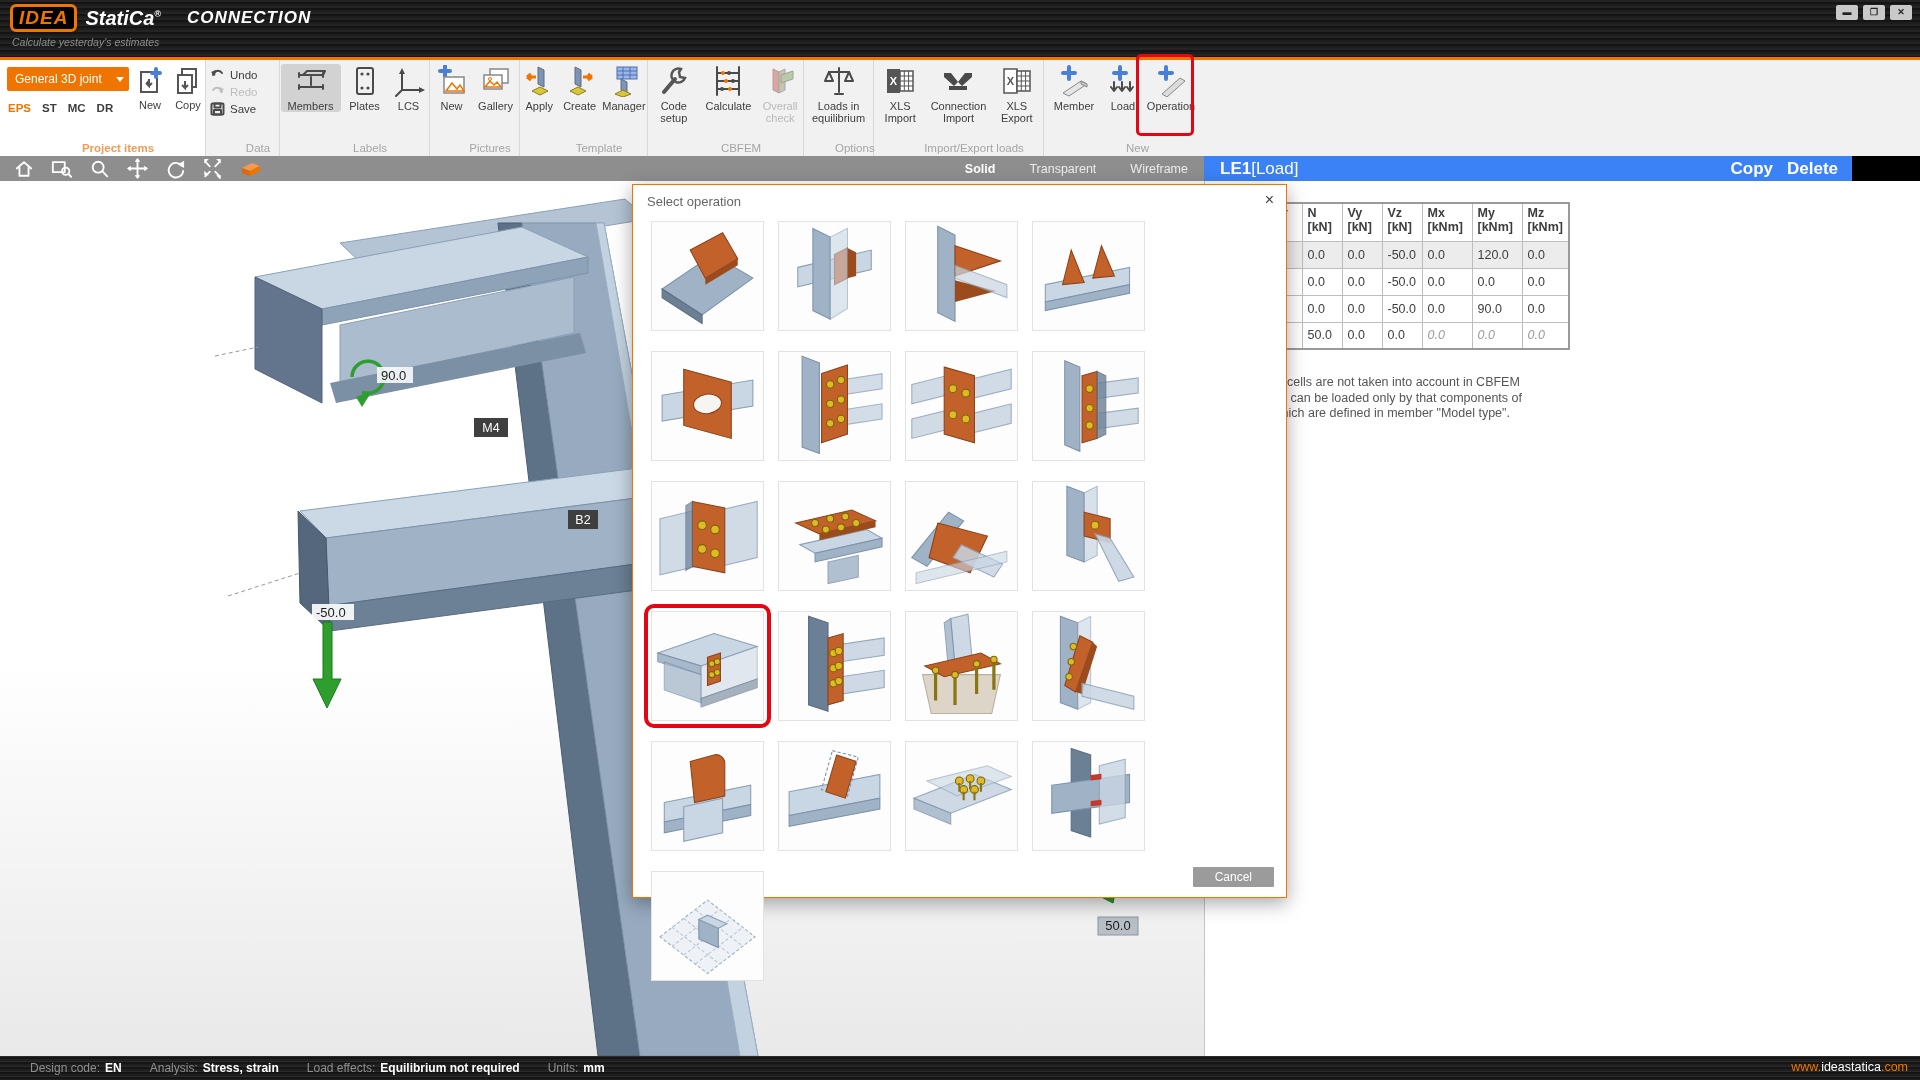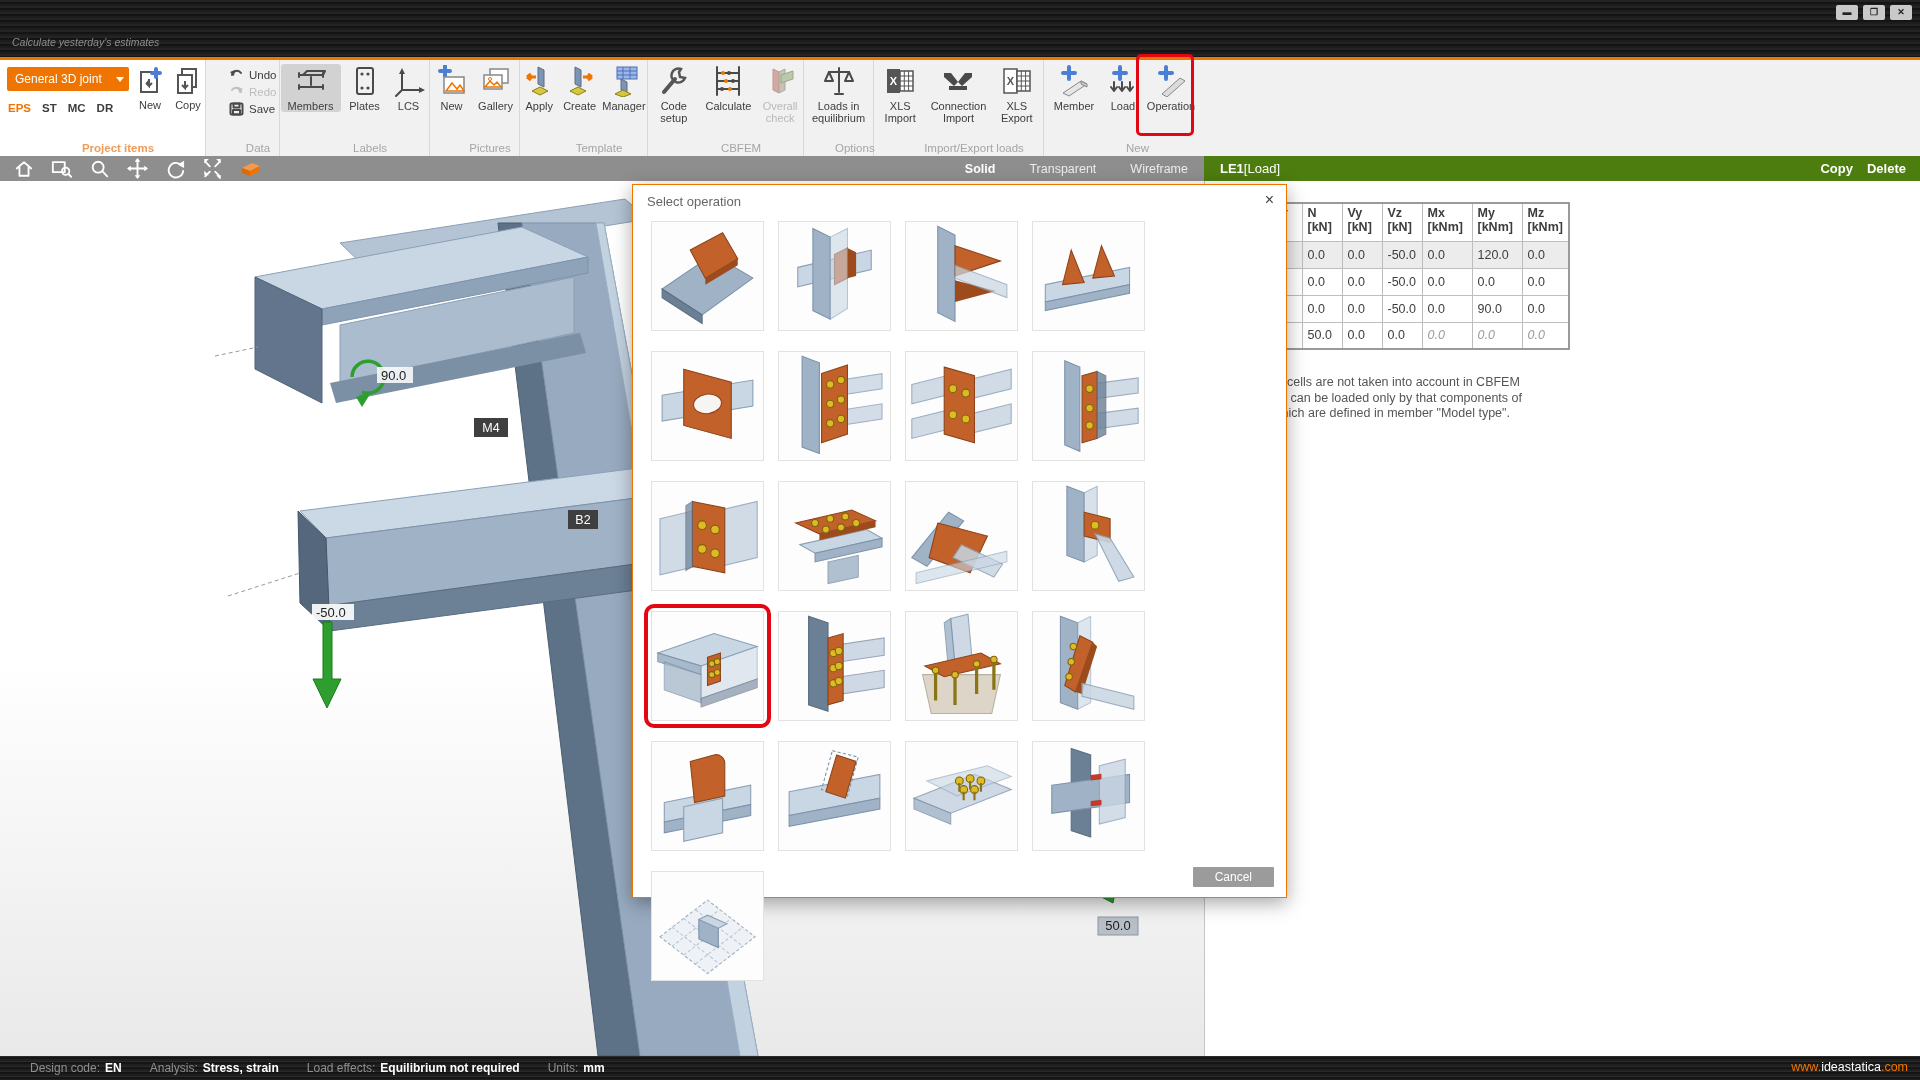--- a/index.html
+++ b/index.html
@@ -39,43 +39,43 @@
   #grp-project { left:0; width:206px; background:#fff; }
   #grp-project .glabel { color:#f09b57; font-weight:bold; }
   #joint-dd { position:absolute; left:7px; top:7px; width:122px; height:24px; background:#ef7400; color:#fff;
     font-size:12px; line-height:24px; padding-left:8px; border-radius:2px; }
   #joint-dd .caret { position:absolute; right:5px; top:10px; width:0; height:0; border-left:4px solid transparent;
     border-right:4px solid transparent; border-top:5px solid #fff; }
   #modes { position:absolute; left:8px; top:42px; display:flex; gap:11px; font-size:11.5px; color:#3d3d3d; font-weight:bold; }
   #modes .m0 { color:#ef7400; }
   #grp-project .pair { position:absolute; left:133px; top:5px; display:flex; gap:4px; }
   #grp-data { left:206px; width:74px; }
-  .srow { display:flex; align-items:center; gap:5px; font-size:11.5px; color:#3d3d3d; height:17px; padding-left:23px; }
+  .srow { display:flex; align-items:center; gap:5px; font-size:11.5px; color:#3d3d3d; height:17px; padding-left:4px; }
   .srow.dis { color:#bdbdbd; }
   #grp-labels { left:280px; width:150px; }
   #grp-pictures { left:430px; width:90px; }
   #grp-template { left:520px; width:128px; }
   #grp-cbfem { left:648px; width:156px; }
   #grp-options { left:804px; width:70px; }
   #grp-options .rbtn { width:66px; }
   #grp-ie { left:874px; width:170px; }
   #grp-ie .rbtn { width:54px; }
   #grp-ie .rbtn.wide { width:62px; }
   #grp-new { left:1044px; width:156px; }
   #grp-new .rbtn { width:50px; }
   #red-op-box { position:absolute; left:1136px; top:54px; width:58px; height:82px; border:3px solid #e30613; border-radius:5px; z-index:30; pointer-events:none; }
 
   
   #vbar { position:absolute; left:0; top:156px; width:1204px; height:25px; background:#8e8e8e; display:flex; align-items:center; }
   #vbar .vicons { display:flex; gap:17px; margin-left:14px; align-items:center; }
   #vbar .spacer { flex:1; }
   #vmodes { display:flex; gap:34px; margin-right:16px; color:#ececec; font-size:12.5px; }
   #vmodes .active { font-weight:bold; color:#fff; }
-  #lebar { position:absolute; left:1204px; top:156px; width:716px; height:25px; background:#4d7c0f; color:#fff;
-    font-size:13px; display:flex; align-items:center; }
+  #lebar { position:absolute; left:1204px; top:156px; width:648px; height:25px; background:#3b82f6; color:#fff;
+    font-size:17px; display:flex; align-items:center; }
   #lebar .le-name { font-weight:bold; margin-left:16px; }
   #lebar .le-type { margin-left:0; }
   #lebar .spacer { flex:1; }
   #lebar .act { font-weight:bold; margin-right:14px; }
 
   
   #viewport { position:absolute; left:0; top:181px; width:1204px; height:875px; background:linear-gradient(#ffffff 55%,#e9e9e9); }
   #vdivider { position:absolute; left:1204px; top:181px; width:1px; height:875px; background:#c4c4c4; }
   #panel { position:absolute; left:1205px; top:181px; width:715px; height:875px; background:#fff; }
   
@@ -118,20 +118,25 @@
   .orn2{fill:#9c4c1c;} .blt{fill:#e0ba22;stroke:#7a6510;stroke-width:1;}
   .ic{stroke:#4a4a4a;fill:none;stroke-width:2;stroke-linecap:round;stroke-linejoin:round;}
   .icf{fill:#4a4a4a;} .icg{stroke:#bfbfbf;fill:none;stroke-width:2;stroke-linecap:round;}
   .bplus{stroke:#4a7fd4;stroke-width:4;stroke-linecap:round;} 
   .wic{stroke:#fff;fill:none;stroke-width:2;stroke-linecap:round;stroke-linejoin:round;}
 </style>
 </head>
 <body>
 
 <div id="header">
+  <div id="logo-row">
+    <span id="idea-box">IDEA</span>
+    <span id="statica"><span>StatiCa</span><sup>®</sup></span>
+    <span id="product">CONNECTION</span>
+  </div>
   <div id="tagline">Calculate yesterday's estimates</div>
   <div id="winbtns">
     <div class="winbtn">▬</div>
     <div class="winbtn">❐</div>
     <div class="winbtn">✕</div>
   </div>
 </div>
 
 <div id="ribbon">
 

